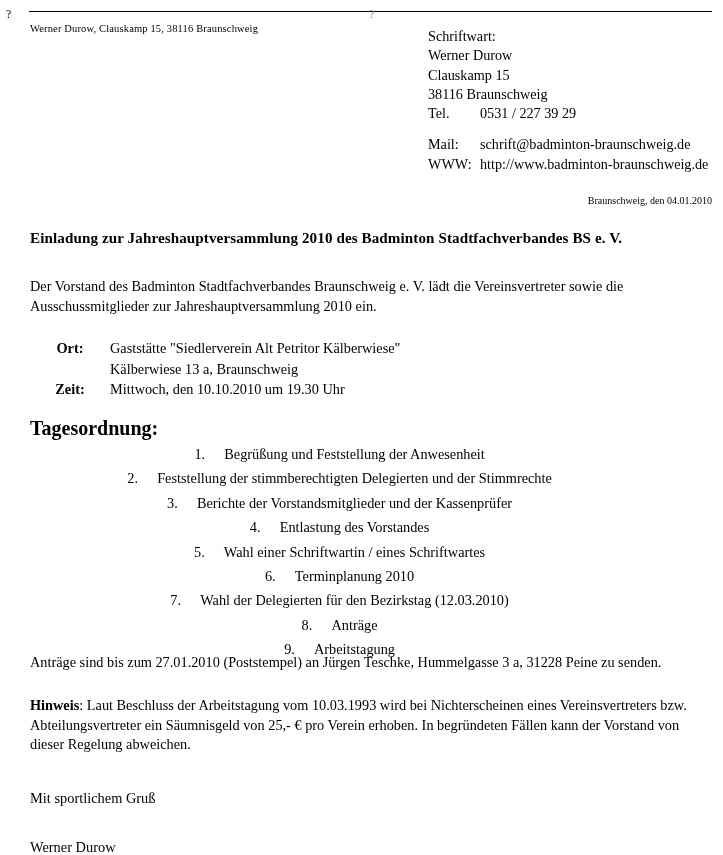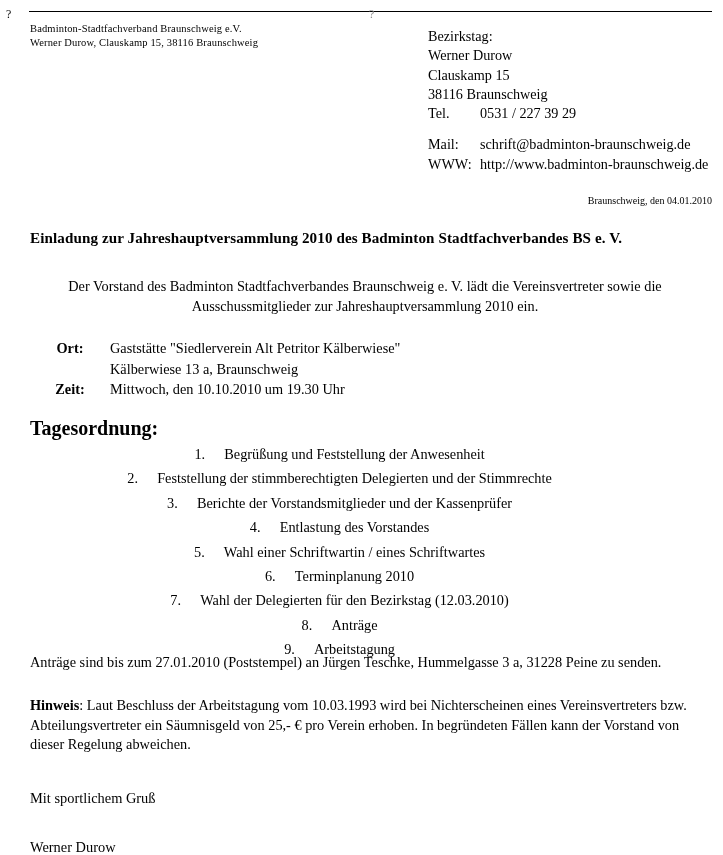--- a/index.html
+++ b/index.html
@@ -95,21 +95,21 @@
   }
 
   
   #intro-par {
     position: absolute;
     left: 30px;
     top: 277px;
     width: 670px;
     font-size: 14.3px;
     line-height: 19.5px;
-    text-align: center;
+    text-align: left;
   }
 
   
   #details-block {
     position: absolute;
     left: 30px;
     top: 338px;
     width: 600px;
     font-size: 14.3px;
     line-height: 20.6px;
@@ -201,26 +201,25 @@
 </head>
 <body>
 
 <div id="page">
 
   <div id="header-rule"></div>
   <div class="qmark" id="qmark-left">?</div>
   <div class="qmark" id="qmark-mid">?</div>
 
   <div id="sender-block">
-    <div>Badminton-Stadtfachverband Braunschweig e.V.</div>
     <div>Werner Durow, Clauskamp 15, 38116 Braunschweig</div>
   </div>
 
   <div id="contact-block">
-    <div class="row">Bezirkstag:</div>
+    <div class="row">Schriftwart:</div>
     <div class="row">Werner Durow</div>
     <div class="row">Clauskamp 15</div>
     <div class="row">38116 Braunschweig</div>
     <div class="row">
       <span class="lbl">Tel.</span><span>0531 / 227 39 29</span>
     </div>
     <div class="spacer"></div>
     <div class="row">
       <span class="lbl">Mail:</span><span>schrift@badminton-braunschweig.de</span>
     </div>

